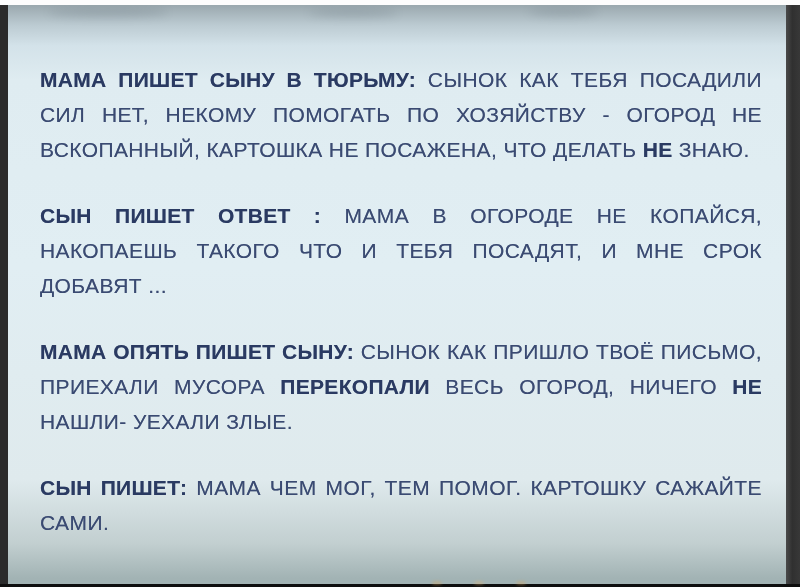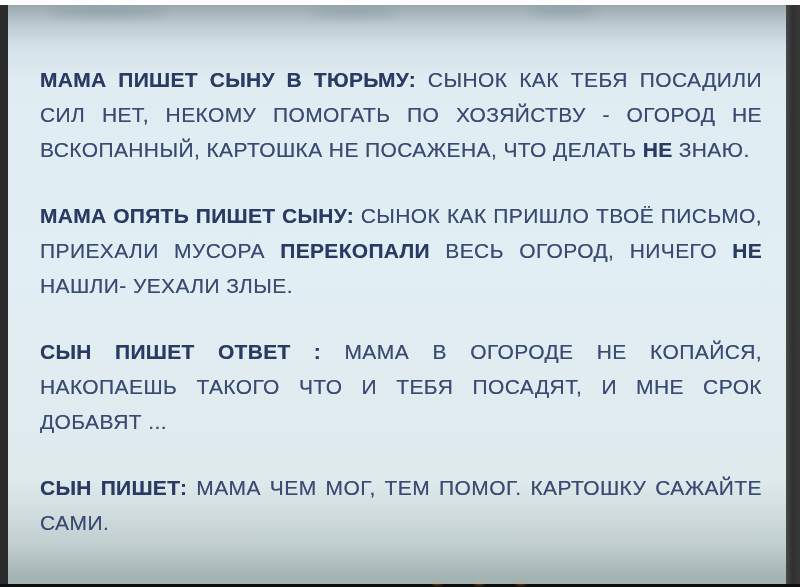--- a/index.html
+++ b/index.html
@@ -114,22 +114,22 @@
 <div class="frame">
   <div class="top-strip"></div>
 
   <div class="content">
     <div class="smudge s1"></div>
     <div class="smudge s2"></div>
     <div class="smudge s3"></div>
 
     <div class="joke-text">
         <p class="para"><span class="seg bold">МАМА ПИШЕТ СЫНУ В ТЮРЬМУ:</span><span class="seg"> СЫНОК КАК ТЕБЯ ПОСАДИЛИ СИЛ НЕТ, НЕКОМУ ПОМОГАТЬ ПО ХОЗЯЙСТВУ - ОГОРОД НЕ ВСКОПАННЫЙ, КАРТОШКА НЕ ПОСАЖЕНА, ЧТО ДЕЛАТЬ </span><span class="seg bold">НЕ</span><span class="seg"> ЗНАЮ.</span></p>
+        <p class="para"><span class="seg bold">СЫН ПИШЕТ ОТВЕТ :</span><span class="seg"> МАМА В ОГОРОДЕ НЕ КОПАЙСЯ, НАКОПАЕШЬ ТАКОГО ЧТО И ТЕБЯ ПОСАДЯТ, И МНЕ СРОК ДОБАВЯТ ...</span></p>
         <p class="para"><span class="seg bold">МАМА ОПЯТЬ ПИШЕТ СЫНУ:</span><span class="seg"> СЫНОК КАК ПРИШЛО ТВОЁ ПИСЬМО, ПРИЕХАЛИ МУСОРА </span><span class="seg bold">ПЕРЕКОПАЛИ</span><span class="seg"> ВЕСЬ ОГОРОД, НИЧЕГО </span><span class="seg bold">НЕ</span><span class="seg"> НАШЛИ- УЕХАЛИ ЗЛЫЕ.</span></p>
-        <p class="para"><span class="seg bold">СЫН ПИШЕТ ОТВЕТ :</span><span class="seg"> МАМА В ОГОРОДЕ НЕ КОПАЙСЯ, НАКОПАЕШЬ ТАКОГО ЧТО И ТЕБЯ ПОСАДЯТ, И МНЕ СРОК ДОБАВЯТ ...</span></p>
         <p class="para"><span class="seg bold">СЫН ПИШЕТ:</span><span class="seg"> МАМА ЧЕМ МОГ, ТЕМ ПОМОГ. КАРТОШКУ САЖАЙТЕ САМИ.</span></p>
       </div>
   </div>
 
   <div class="left-bar"></div>
   <div class="right-bar"></div>
 
   <div class="bottom-dot d1"></div>
   <div class="bottom-dot d2"></div>
   <div class="bottom-dot d3"></div>

